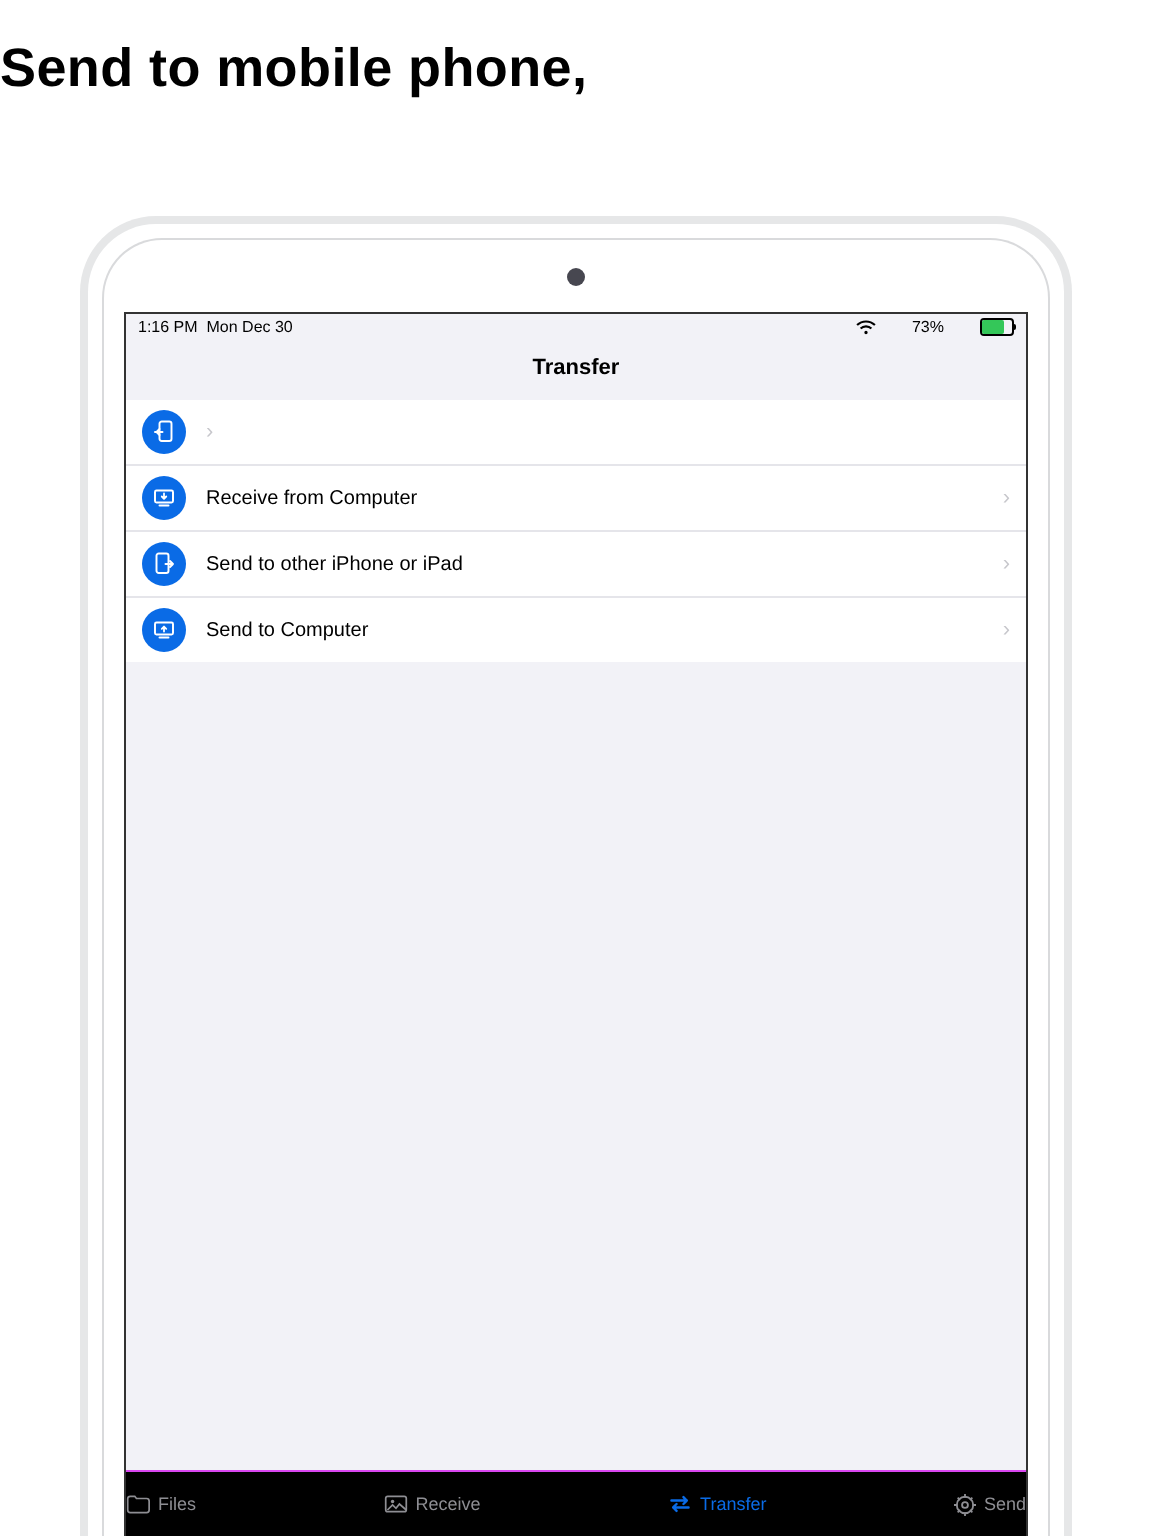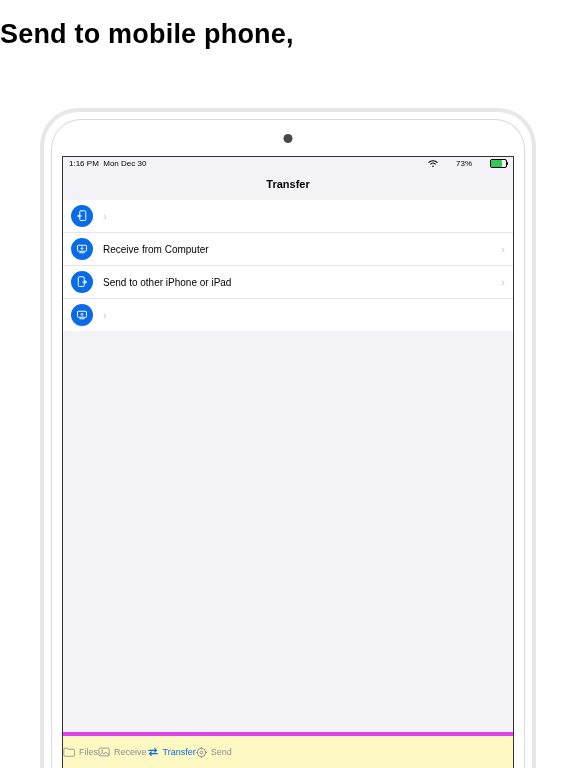--- a/index.html
+++ b/index.html
@@ -20,21 +20,21 @@
   .batt i{display:block;height:100%;width:73%;background:#34C759;border-radius:1px}
   .navtitle{text-align:center;font-size:11px;font-weight:600;padding:8px 0 10px;background:#F2F2F7}
   .section-h{font-size:8px;color:#8A8A8E;letter-spacing:.3px;padding:10px 10px 4px}
   .row{display:flex;align-items:center;background:#fff;height:32px;padding:0 8px;gap:10px}
   .row + .row{border-top:1px solid #E5E5EA}
   .row .lbl{font-size:10px;flex:1}
   .chev{color:#C7C7CC;font-size:11px}
   .ic{width:22px;height:22px;border-radius:50%;background:#0A6BE6;display:flex;align-items:center;justify-content:center;flex:0 0 auto}
   .ic svg{display:block}
   .content{flex:1;overflow:auto}
-  .tabbar{display:flex;align-items:center;justify-content:flex-start;height:32px;background:#fef9c3;border-top:4px solid #d946ef}
+  .tabbar{display:flex;align-items:center;justify-content:space-between;height:32px;background:#000000;border-top:1px solid #d946ef}
   .tab{display:flex;align-items:center;gap:4px;font-size:9px;color:#8E8E93}
   .tab.sel{color:#0A6BE6}
   .tab svg{display:block}
 </style>
 </head>
 <body>
 
 <div class="stage">
 
   <div class="promo">
@@ -101,20 +101,21 @@
           <span class="chev">›</span>
         </div>
         <div class="row">
           <span class="ic">
             <svg width="12" height="12" viewBox="0 0 16 16">
                 <rect x="2" y="3" width="12" height="8" rx="1" fill="none" stroke="#fff" stroke-width="1.3"></rect>
                 <path d="M5 13h6" stroke="#fff" stroke-width="1.3" stroke-linecap="round"></path>
                 <path d="M8 9V6M6.5 7.2L8 5.7l1.5 1.5" fill="none" stroke="#fff" stroke-width="1.2" stroke-linecap="round" stroke-linejoin="round"></path>
               </svg>
           </span>
+          <span class="lbl">Send to Computer</span>
           <span class="chev">›</span>
         </div>
 
       </div>
 
       <div class="tabbar">
         <div class="tab">
           <span>
             <svg width="12" height="10" viewBox="0 0 14 11">
                 <path d="M1 2.5A1.5 1.5 0 012.5 1h2.6l1 1.3H12a1.5 1.5 0 011.5 1.5V9A1.5 1.5 0 0112 10.5H2.5A1.5 1.5 0 011 9V2.5z" fill="none" stroke="#8E8E93" stroke-width="1"></path>

